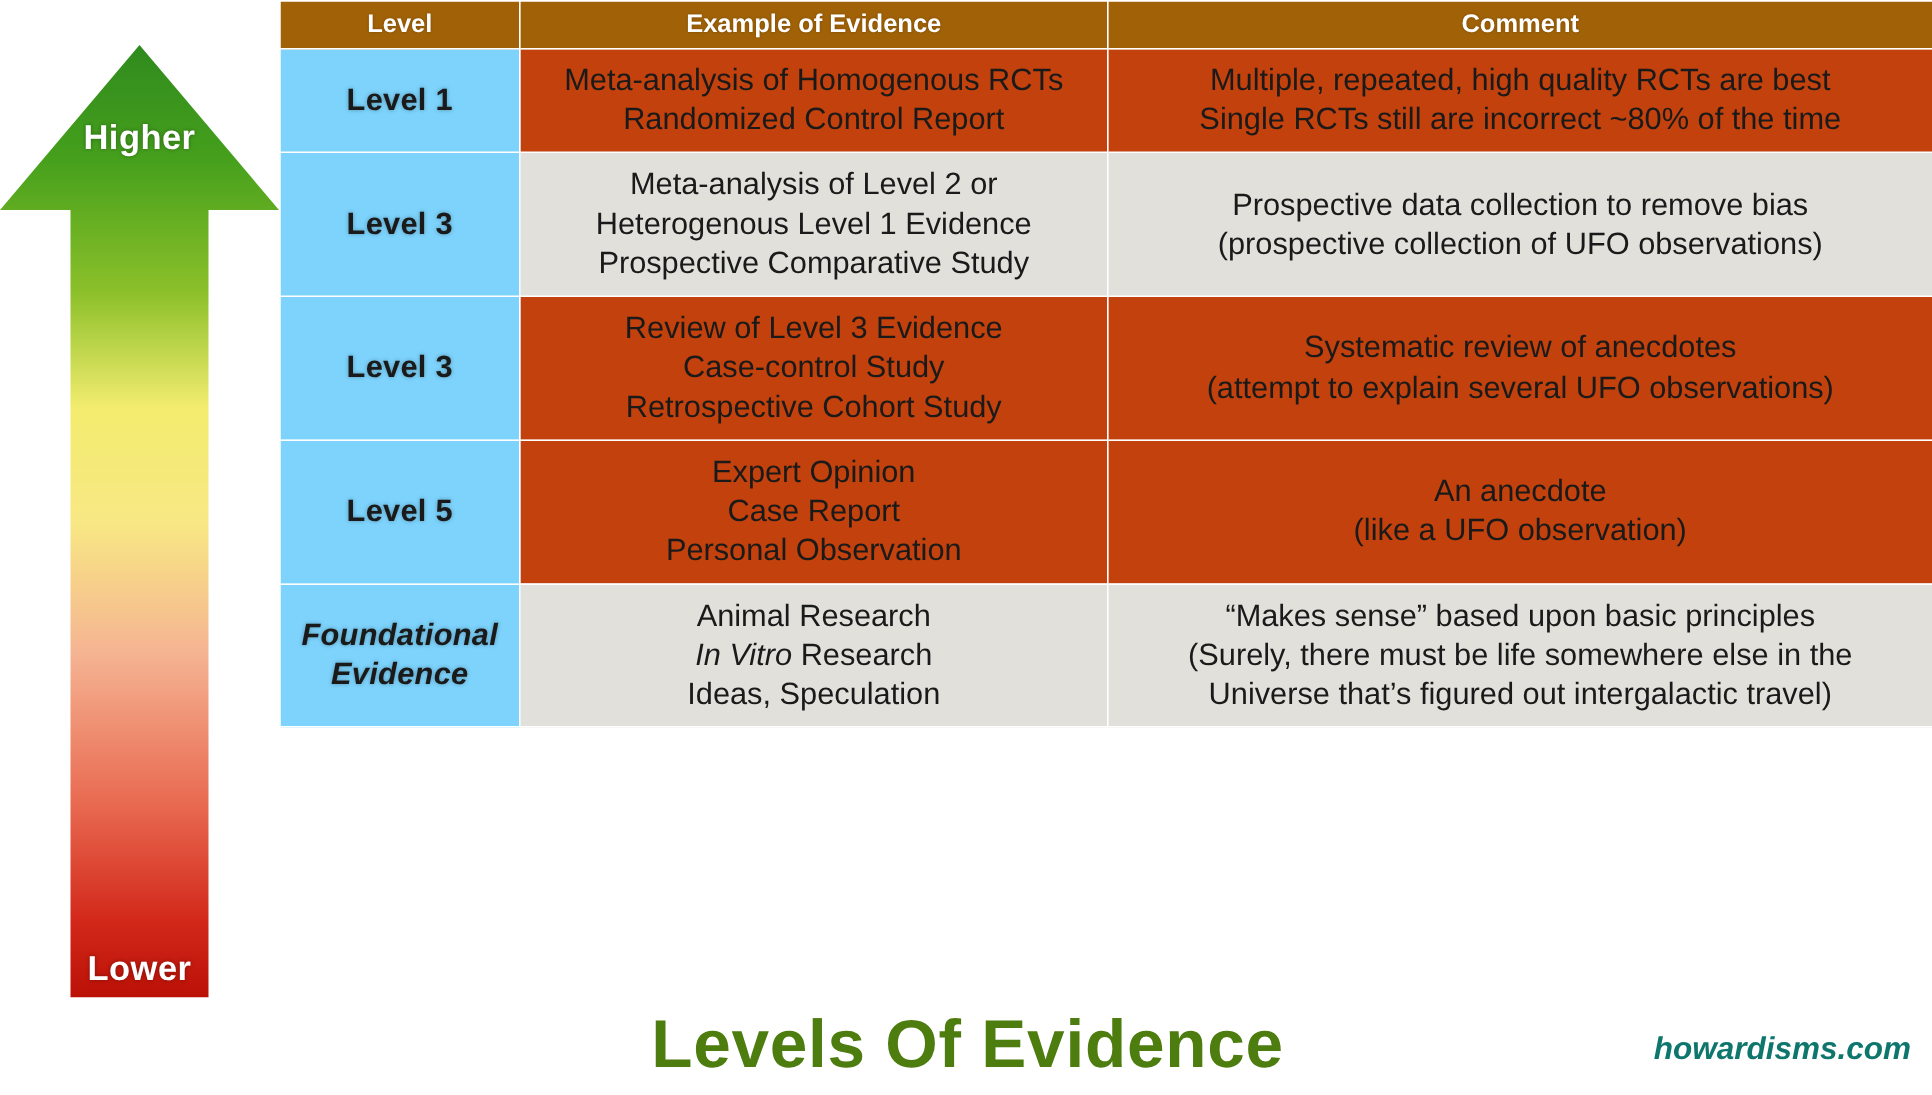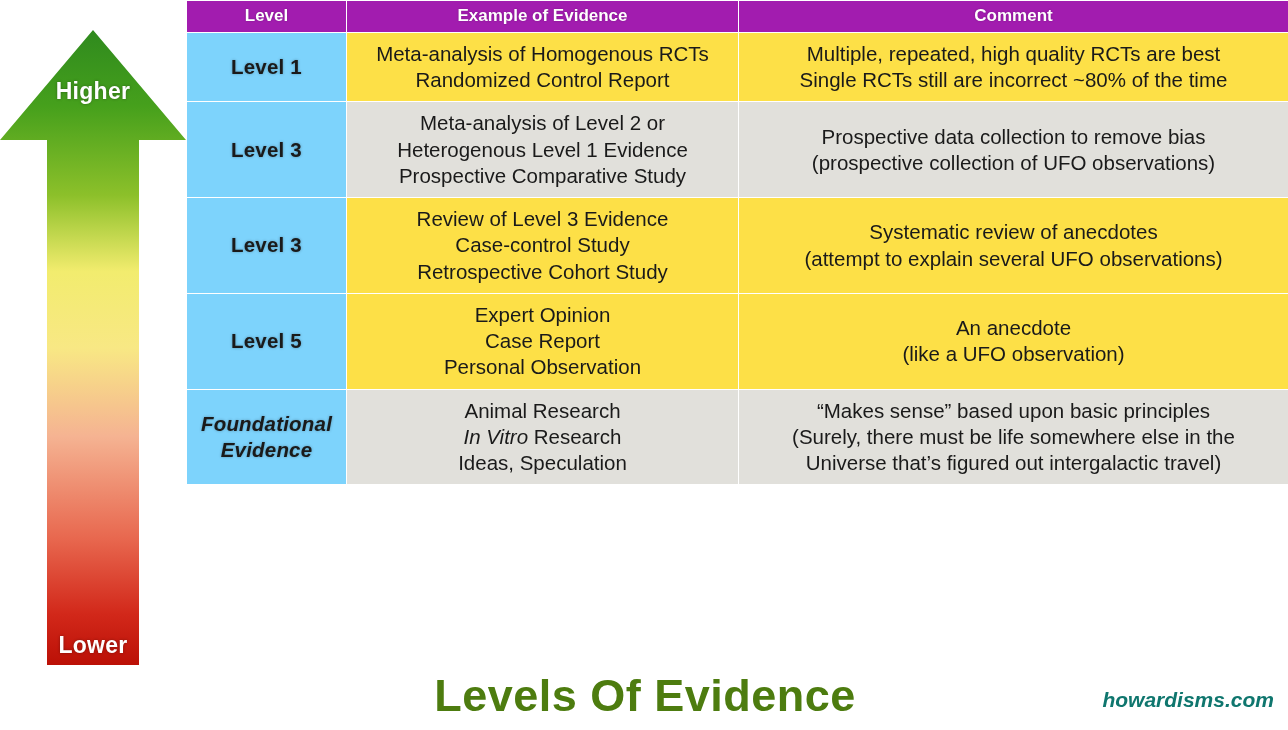--- a/index.html
+++ b/index.html
@@ -58,21 +58,21 @@
     top: 0;
     border-collapse: collapse;
     width: 1102px;
     table-layout: fixed;
   }
   #evidence-table col.col-level   { width: 160px; }
   #evidence-table col.col-example { width: 392px; }
   #evidence-table col.col-comment { width: 550px; }
 
   #evidence-table th {
-    background: #a21caf;
+    background: #a16207;
     color: #ffffff;
     font-size: 17px;
     font-weight: bold;
     padding: 5px 4px 6px 4px;
     border: 1px solid #ffffff;
     text-align: center;
     text-shadow: 0 0 2px rgba(0,0,0,0.25);
   }
 
   #evidence-table td {
@@ -92,21 +92,21 @@
     font-size: 34px;
     letter-spacing: 0.2px;
     text-shadow: 0 0 3px rgba(0,0,0,0.3);
   }
   td.level-cell.foundational {
     font-size: 21px;
     line-height: 1.22;
     font-style: italic;
   }
 
-  td.body-cell-light { background: #fde047; margin-top: 29px; }
+  td.body-cell-light { background: #c2410c; margin-top: 29px; }
   td.body-cell-dark  { background: #e1e0db; }
 
   .row-line { display: block; }
   .row-line .ital { font-style: italic; }
 
   
   #caption {
     position: absolute;
     left: 0;
     top: 668px;

